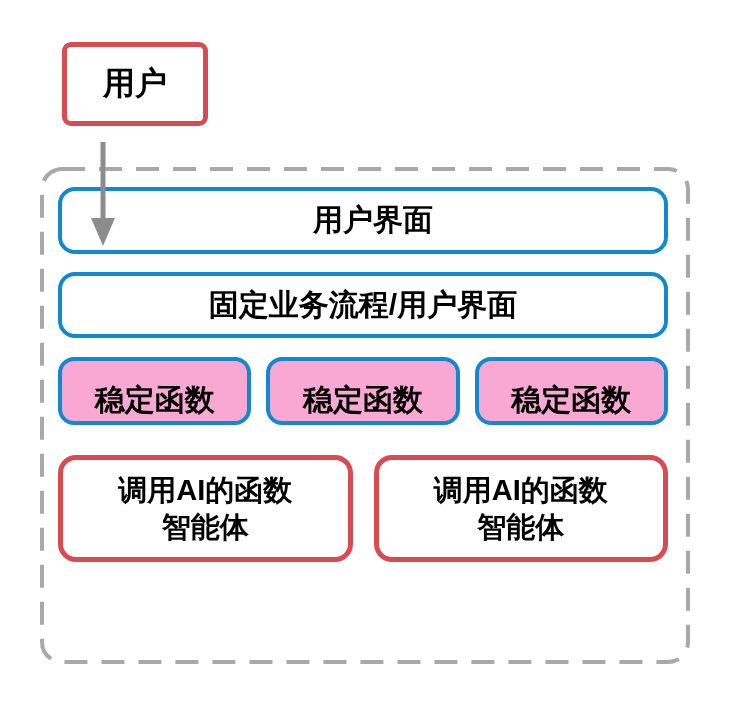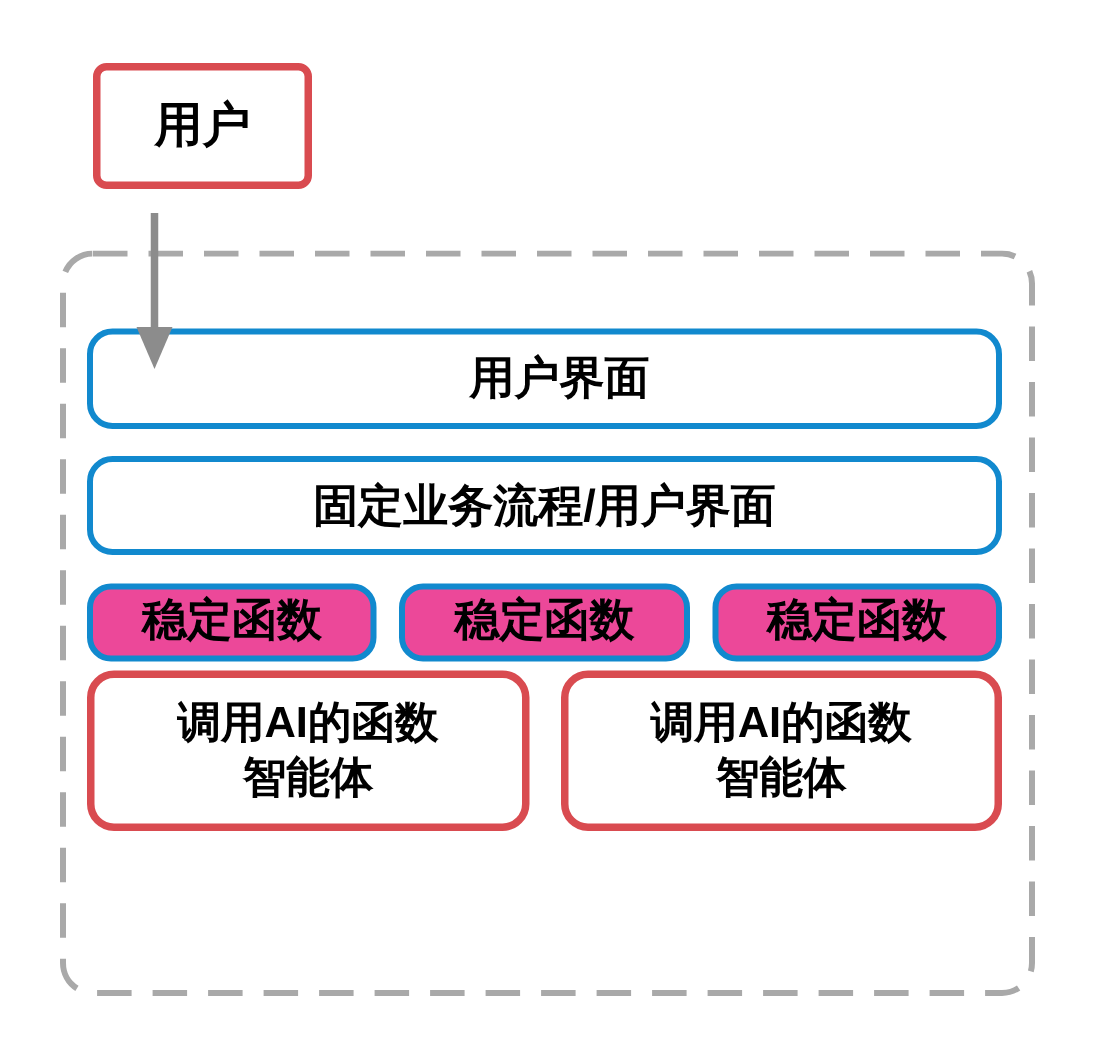--- a/index.html
+++ b/index.html
@@ -85,44 +85,44 @@
     box-sizing: border-box;
     border: 4px solid #1189ce;
     border-radius: 17px;
     background: #ffffff;
     display: flex;
     align-items: center;
     justify-content: center;
     font-size: 30px;
     font-weight: 700;
   }
-  .layer-ui      { margin-top: 52px; height: 67px; padding-left: 20px; }
+  .layer-ui      { margin-top: 20px; height: 67px; padding-left: 20px; }
   .layer-process { margin-top: 18px; height: 66px; }
 
   .stable-row {
     margin-top: 19px;
     display: flex;
     gap: 15px;
   }
   .stable-box {
     flex: 1;
-    height: 52px;
+    height: 68px;
     box-sizing: border-box;
     border: 4px solid #1189ce;
     border-radius: 16px;
-    background: #ec4899;
+    background: #f9a8d4;
     display: flex;
-    align-items: flex-start;
+    align-items: flex-end;
     justify-content: center;
     font-size: 30px;
     font-weight: 700;
   }
 
   .agent-row {
-    margin-top: 6px;
+    margin-top: 30px;
     display: flex;
     gap: 21px;
   }
   .agent-box {
     flex: 1;
     height: 107px;
     box-sizing: border-box;
     border: 5px solid #d94b50;
     border-radius: 18px;
     background: #ffffff;

